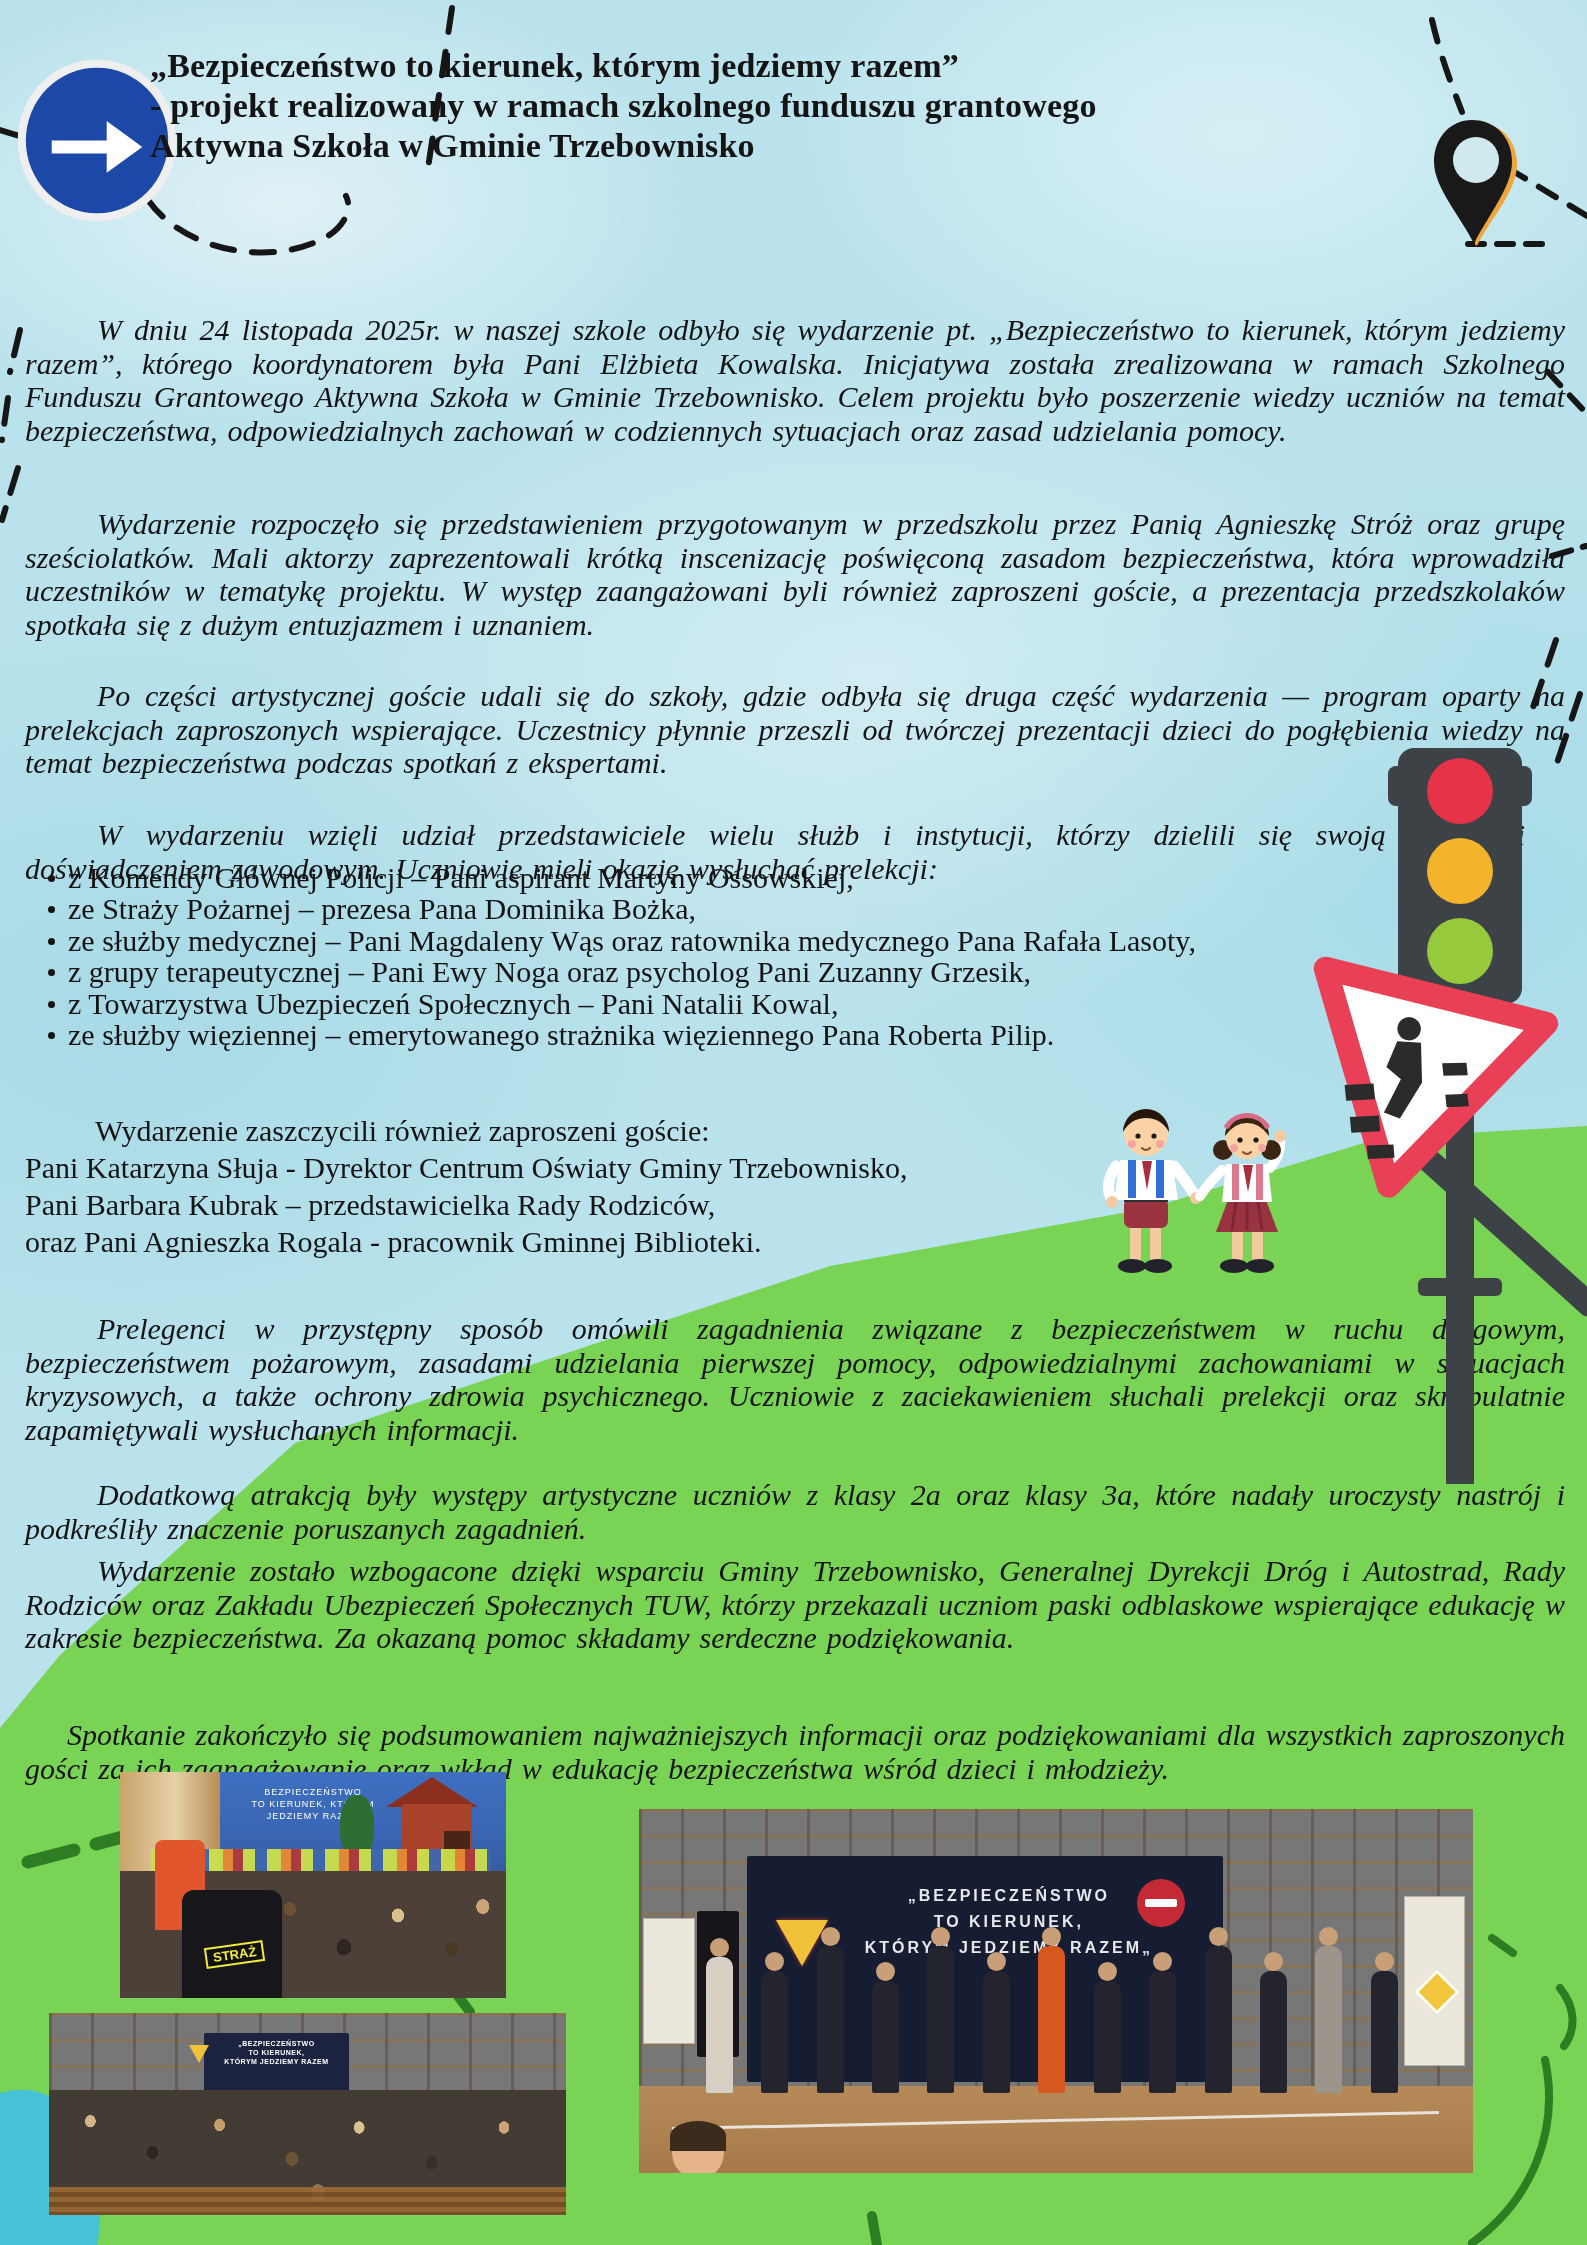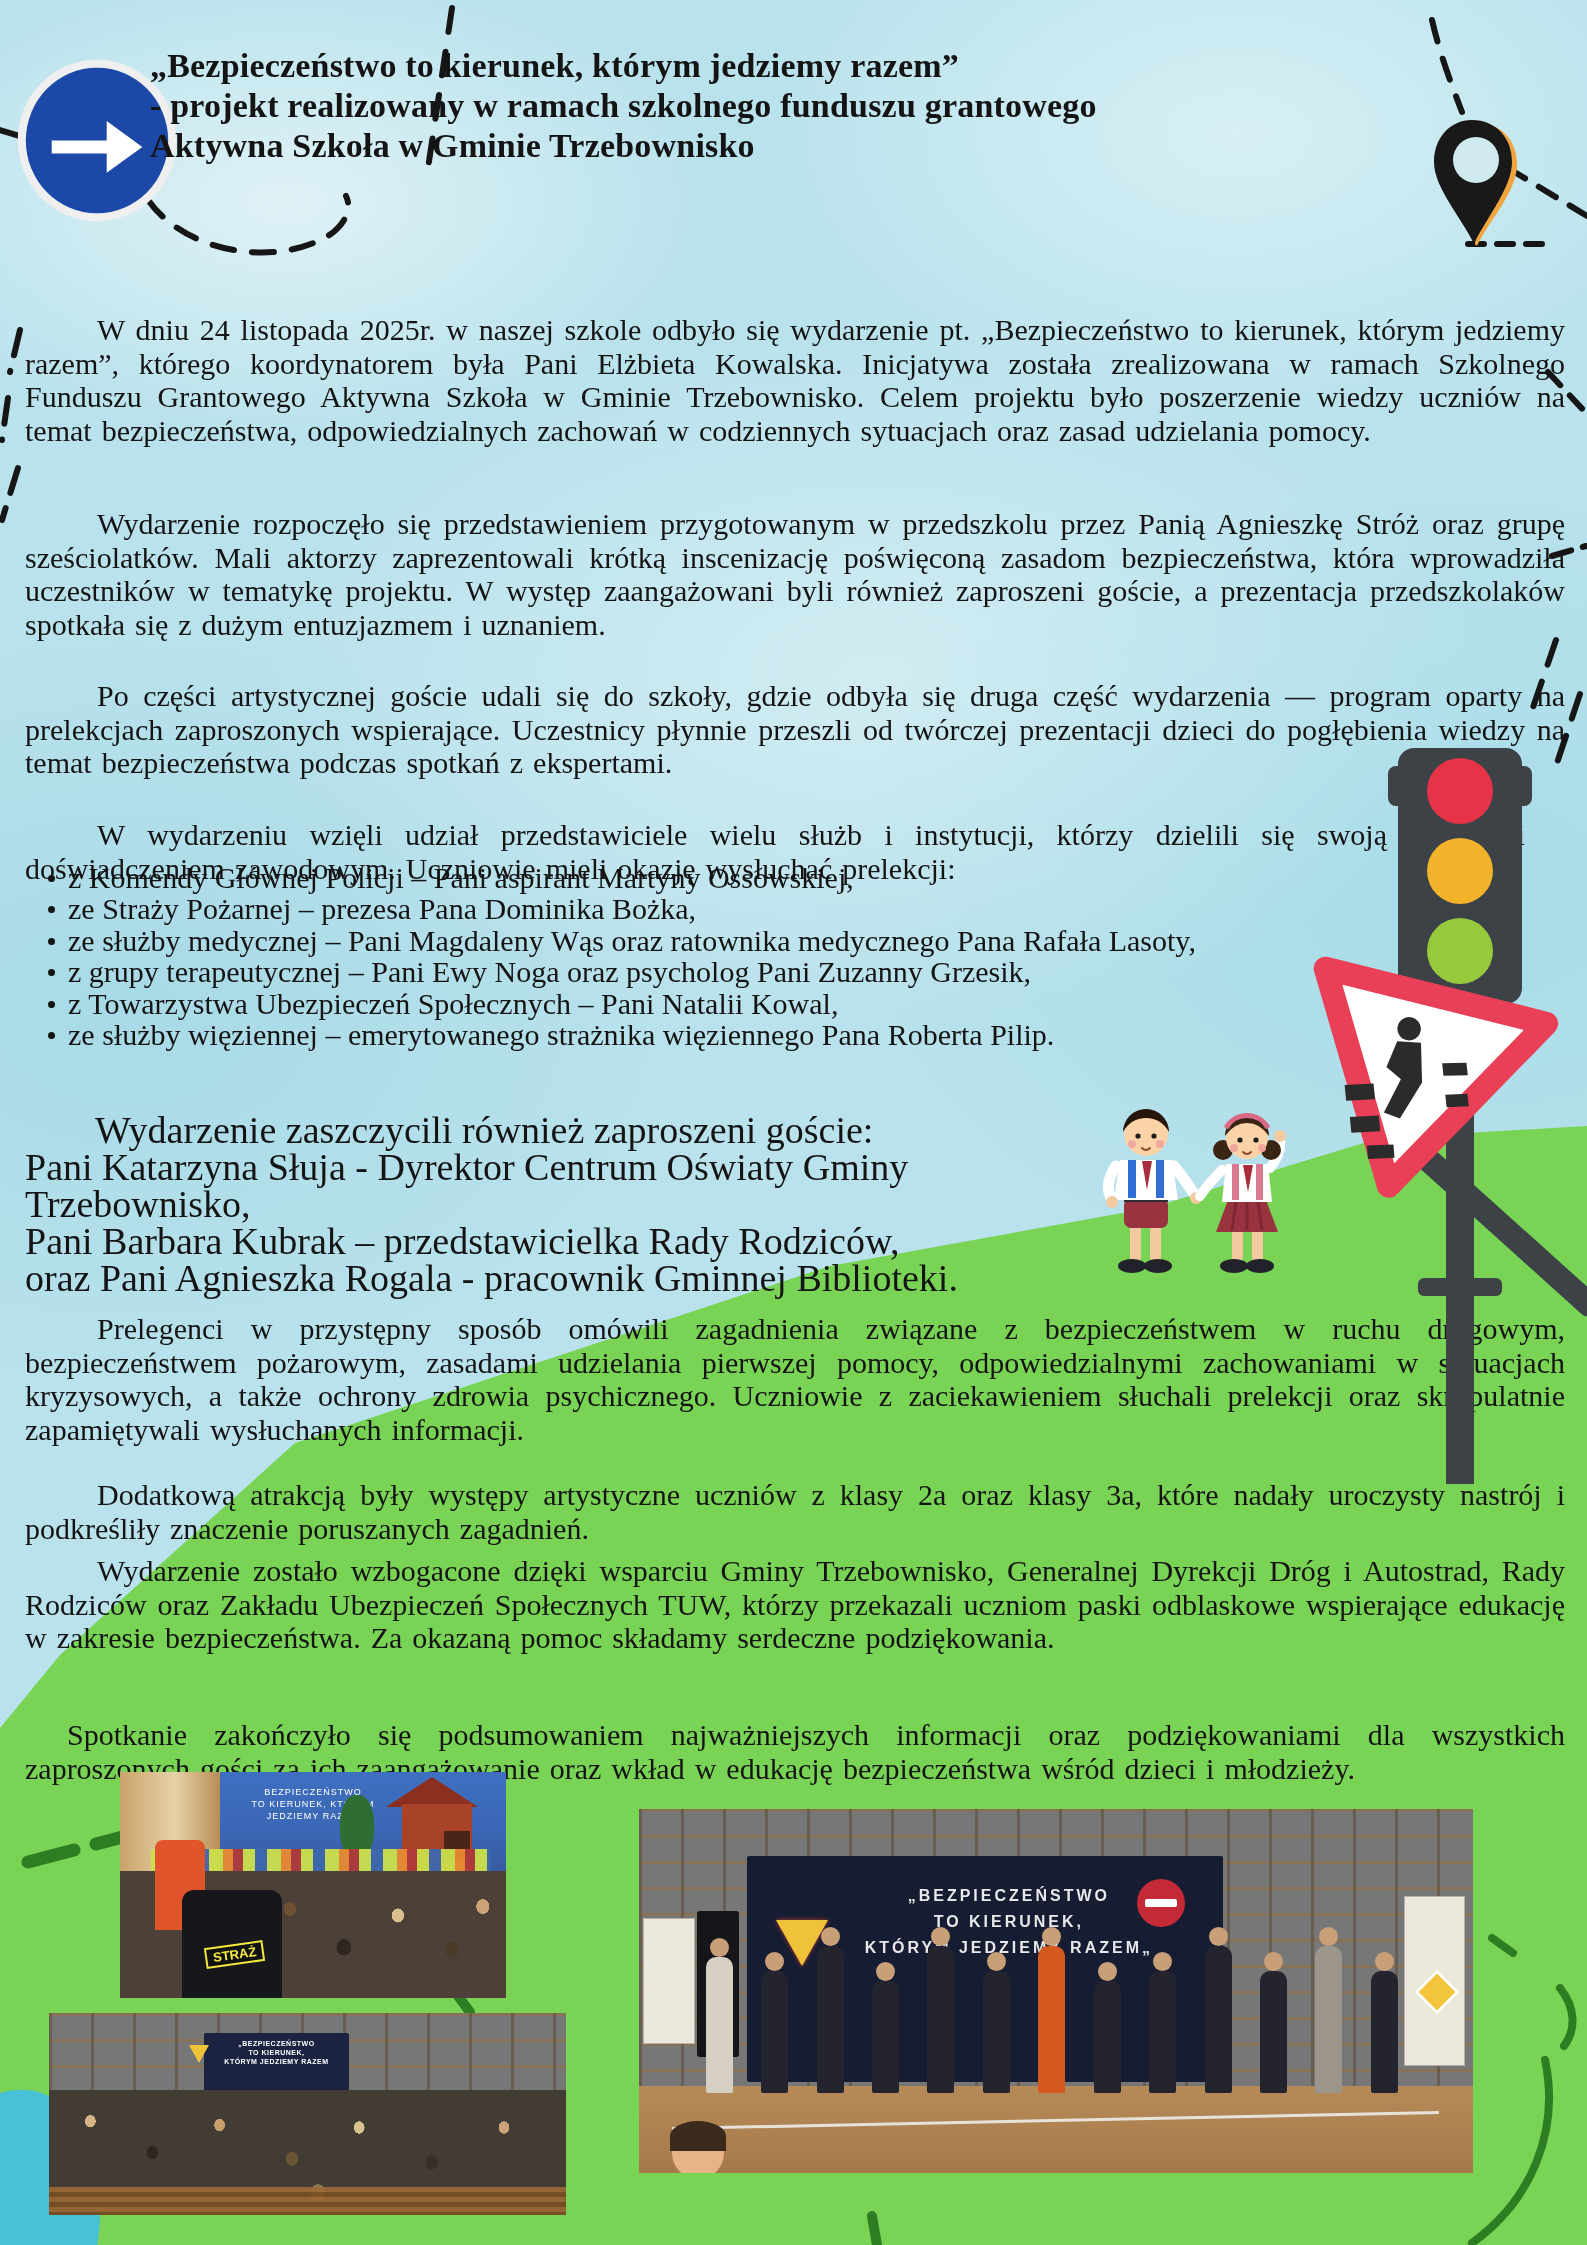--- a/index.html
+++ b/index.html
@@ -19,25 +19,25 @@
   svg.doodles{position:absolute;inset:0;pointer-events:none;}
 
   
   .roadsign{position:absolute;left:16px;top:58px;width:162px;height:165px;}
   .title{position:absolute;left:150px;top:46px;width:990px;
          font-weight:bold;font-size:34px;line-height:40px;letter-spacing:.2px;}
   .pin{position:absolute;left:1428px;top:118px;width:92px;height:134px;}
 
   
   .para{position:absolute;left:25px;width:1540px;font-size:30px;line-height:33.6px;
-        text-align:justify;text-indent:72px;word-spacing:2.5px;}
+        text-align:justify;text-indent:72px;word-spacing:2.5px;font-style:italic;}
   ul.bullets{position:absolute;left:40px;top:862px;margin:0;padding:0;list-style:none;width:1330px;}
   ul.bullets li{position:relative;padding-left:28px;font-size:30px;line-height:31.4px;font-family:Liberation Serif, serif;}
   ul.bullets li::before{content:"";position:absolute;left:8px;top:13px;width:7px;height:7px;border-radius:50%;background:#141414;}
-  .guests{position:absolute;left:25px;top:1112px;width:1100px;font-size:38px;line-height:37px;}
+  .guests{position:absolute;left:25px;top:1112px;width:1100px;font-size:30px;line-height:37px;}
   .guests .g-intro{text-indent:70px;}
 
   
   .tl{position:absolute;left:1388px;top:742px;width:150px;height:566px;}
   .tl .box{position:absolute;left:10px;top:6px;width:124px;height:256px;background:#3d4247;border-radius:16px;}
   .tl .wing{position:absolute;top:18px;width:26px;height:40px;background:#3d4247;border-radius:8px;}
   .tl .wing.l{left:-10px}.tl .wing.r{right:-10px}
   .tl .lamp{position:absolute;left:29px;width:66px;height:66px;border-radius:50%;}
   .tl .pole{position:absolute;left:58px;top:260px;width:28px;height:482px;background:#3d4247;}
   .tl .base{position:absolute;left:30px;top:536px;width:84px;height:18px;background:#3d4247;border-radius:6px;}

